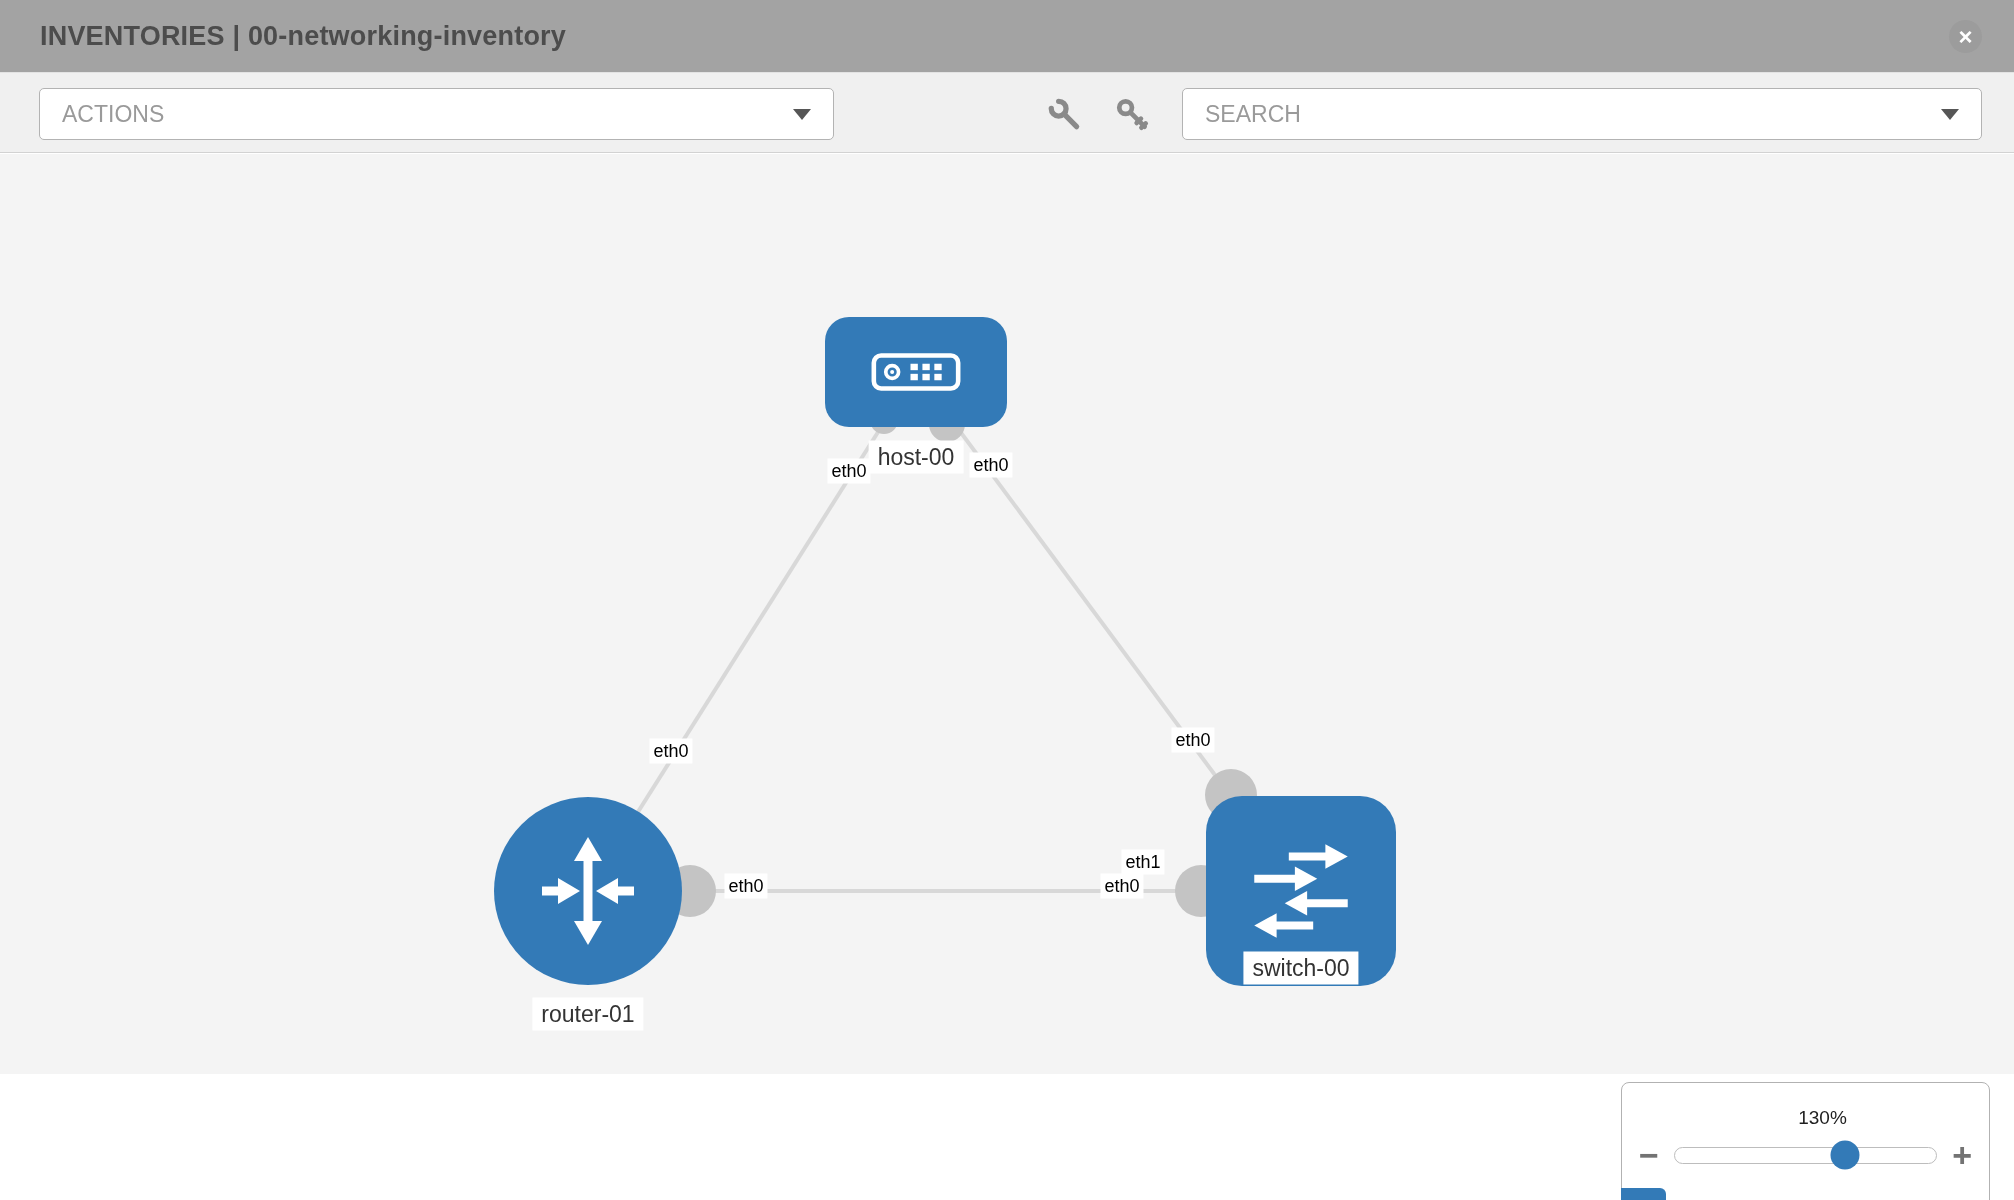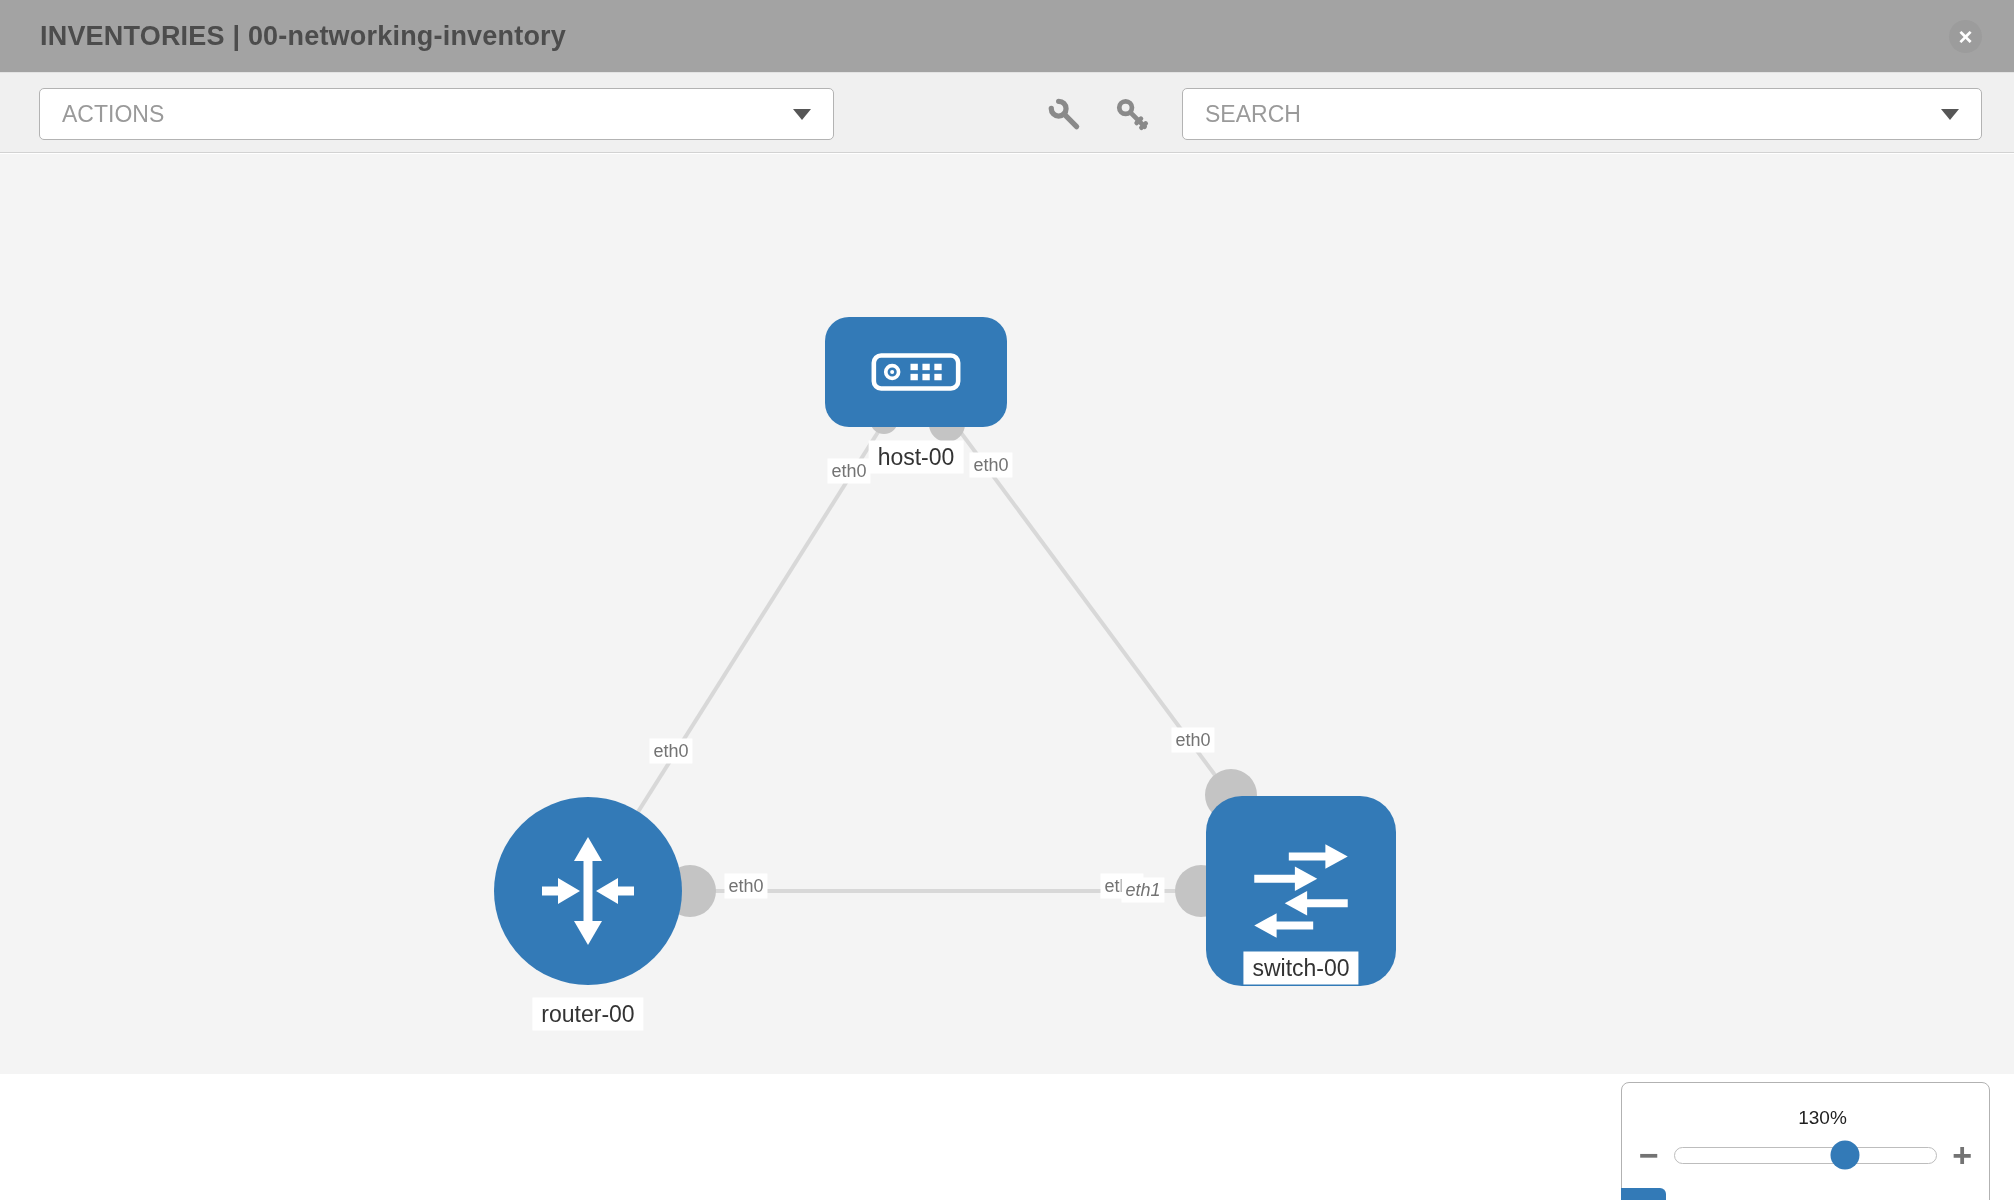--- a/index.html
+++ b/index.html
@@ -55,21 +55,21 @@
   .node-host   { left:825px;  top:163px; width:182px; height:110px; border-radius:24px; }
   .node-router { left:494px;  top:643px; width:188px; height:188px; border-radius:50%; }
   .node-switch { left:1206px; top:642px; width:190px; height:190px; border-radius:36px; }
 
   .node-label {
     position:absolute; transform:translate(-50%,-50%); background:#fff;
     padding:3px 9px; font-size:23px; color:#333; white-space:nowrap; z-index:5;
   }
   .iface-label {
     position:absolute; transform:translate(-50%,-50%); background:#fff;
-    padding:2px 4px; font-size:18px; color:#737373; white-space:nowrap; z-index:4;
+    padding:2px 4px; font-size:18px; color:#000000; white-space:nowrap; z-index:4;
   }
 
   
   .zoom-panel {
     position:absolute; left:1621px; top:1082px; width:369px; height:142px;
     background:#fff; border:1px solid #b2b2b2; border-radius:8px; z-index:10;
   }
   .zoom-level { margin-top:24px; padding-left:34px; text-align:center; font-size:19px; color:#1f1f1f; }
   .zoom-row { display:flex; align-items:center; gap:15px; padding:0 17px; margin-top:9px; }
   .zoom-btn { font-size:34px; color:#737373; font-weight:bold; line-height:1; cursor:pointer; user-select:none; }
@@ -180,30 +180,30 @@
         <path d="M16,-12 L-6,-24 L-6,0 z" stroke="none"></path>
         <line x1="46" y1="12" x2="4" y2="12"></line>
         <path d="M-16,12 L6,0 L6,24 z" stroke="none"></path>
         <line x1="12" y1="34" x2="-26" y2="34"></line>
         <path d="M-46,34 L-24,22 L-24,46 z" stroke="none"></path>
       </g>
     </svg>
   </div>
 
   <span class="node-label" style="left:916px;  top:303px;">host-00</span>
-  <span class="node-label" style="left:588px;  top:860px;">router-00</span>
+  <span class="node-label" style="left:588px;  top:860px;">router-01</span>
   <span class="node-label" style="left:1301px; top:814px;">switch-00</span>
 
   <span class="iface-label" style="left:849px;  top:317px;">eth0</span>
   <span class="iface-label" style="left:991px;  top:311px;">eth0</span>
   <span class="iface-label" style="left:671px;  top:597px;">eth0</span>
   <span class="iface-label" style="left:1193px; top:586px;">eth0</span>
   <span class="iface-label" style="left:746px;  top:732px;">eth0</span>
   <span class="iface-label" style="left:1122px; top:732px;">eth0</span>
-  <span class="iface-label" style="left:1143px; top:736px;font-style:italic;">eth1</span>
+  <span class="iface-label" style="left:1143px; top:708px;">eth1</span>
 </div>
 
 <div class="zoom-panel">
   <div class="zoom-level">130%</div>
   <div class="zoom-row">
     <span class="zoom-btn">−</span>
     <div class="zoom-slider">
       <div class="zoom-knob"></div>
     </div>
     <span class="zoom-btn">+</span>

